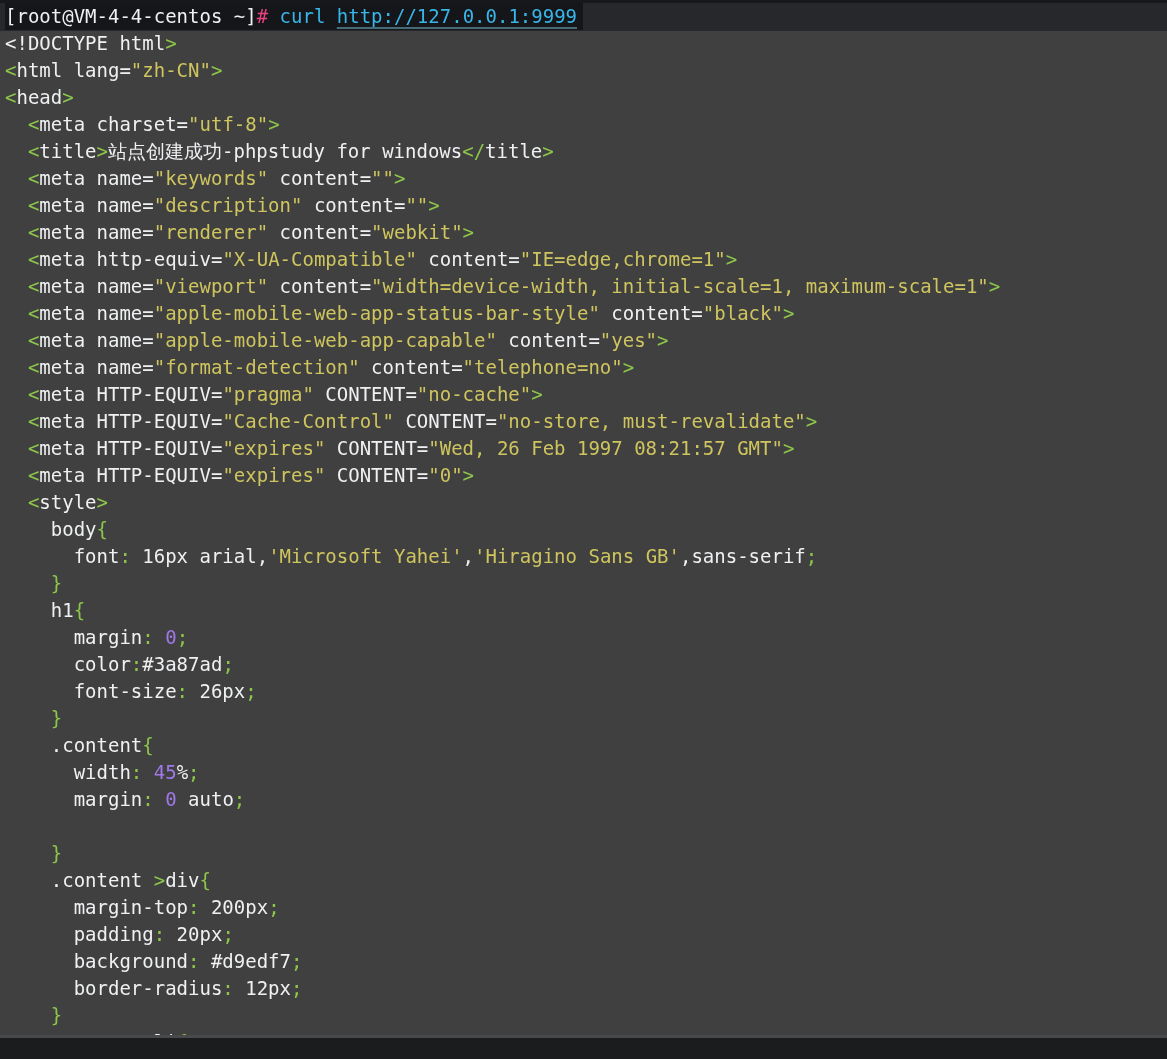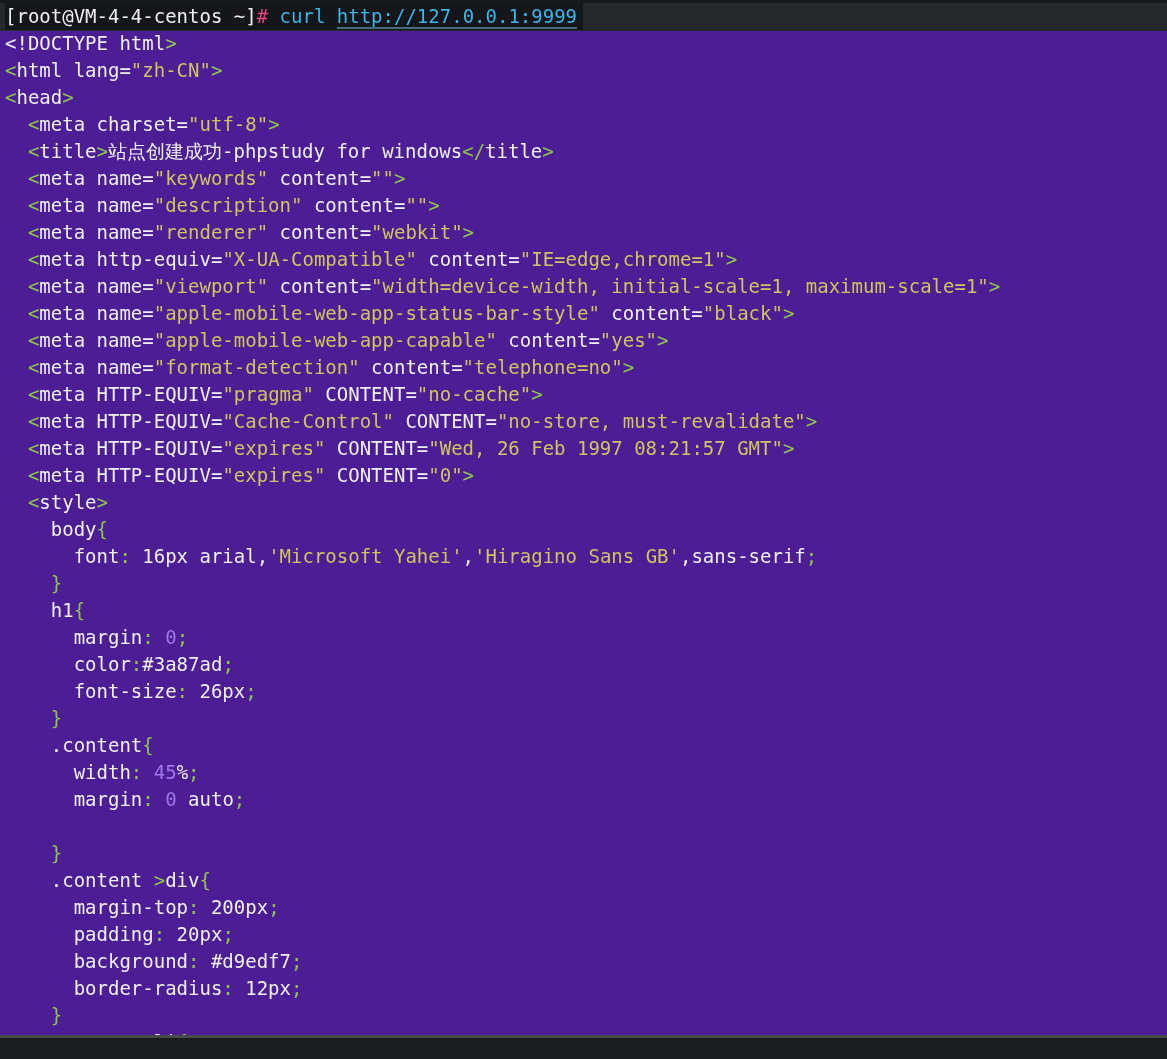--- a/index.html
+++ b/index.html
@@ -1,19 +1,19 @@
 <!DOCTYPE html>
 <html style="--c-w: #eff0f2; --c-g: #8cc74a; --c-y: #cfc55e; --c-p: #a078e8; --c-k: #e8437a; --c-c: #38b6e8; --c-ul: #446b77;"><head>
 <meta charset="utf-8">
 <style>
   html,body{margin:0;padding:0;background:#1d1e20;}
   #screen{
     position:relative;
     width:1167px;height:1059px;
-    background:#4c1d95;
+    background:#404040;
     overflow:hidden;
     font-family:"DejaVu Sans Mono","Liberation Mono",monospace;
   }
   #top-strip{position:absolute;top:0;left:0;width:100%;height:3px;background:#17181a;}
   #prompt-band{position:absolute;top:3px;left:0;width:100%;height:28px;background:#26282b;}
   #scrollback{
     position:absolute;top:3px;left:5px;right:0;bottom:24px;
     font-size:19px;line-height:27px;
     white-space:pre;
     overflow:hidden;

